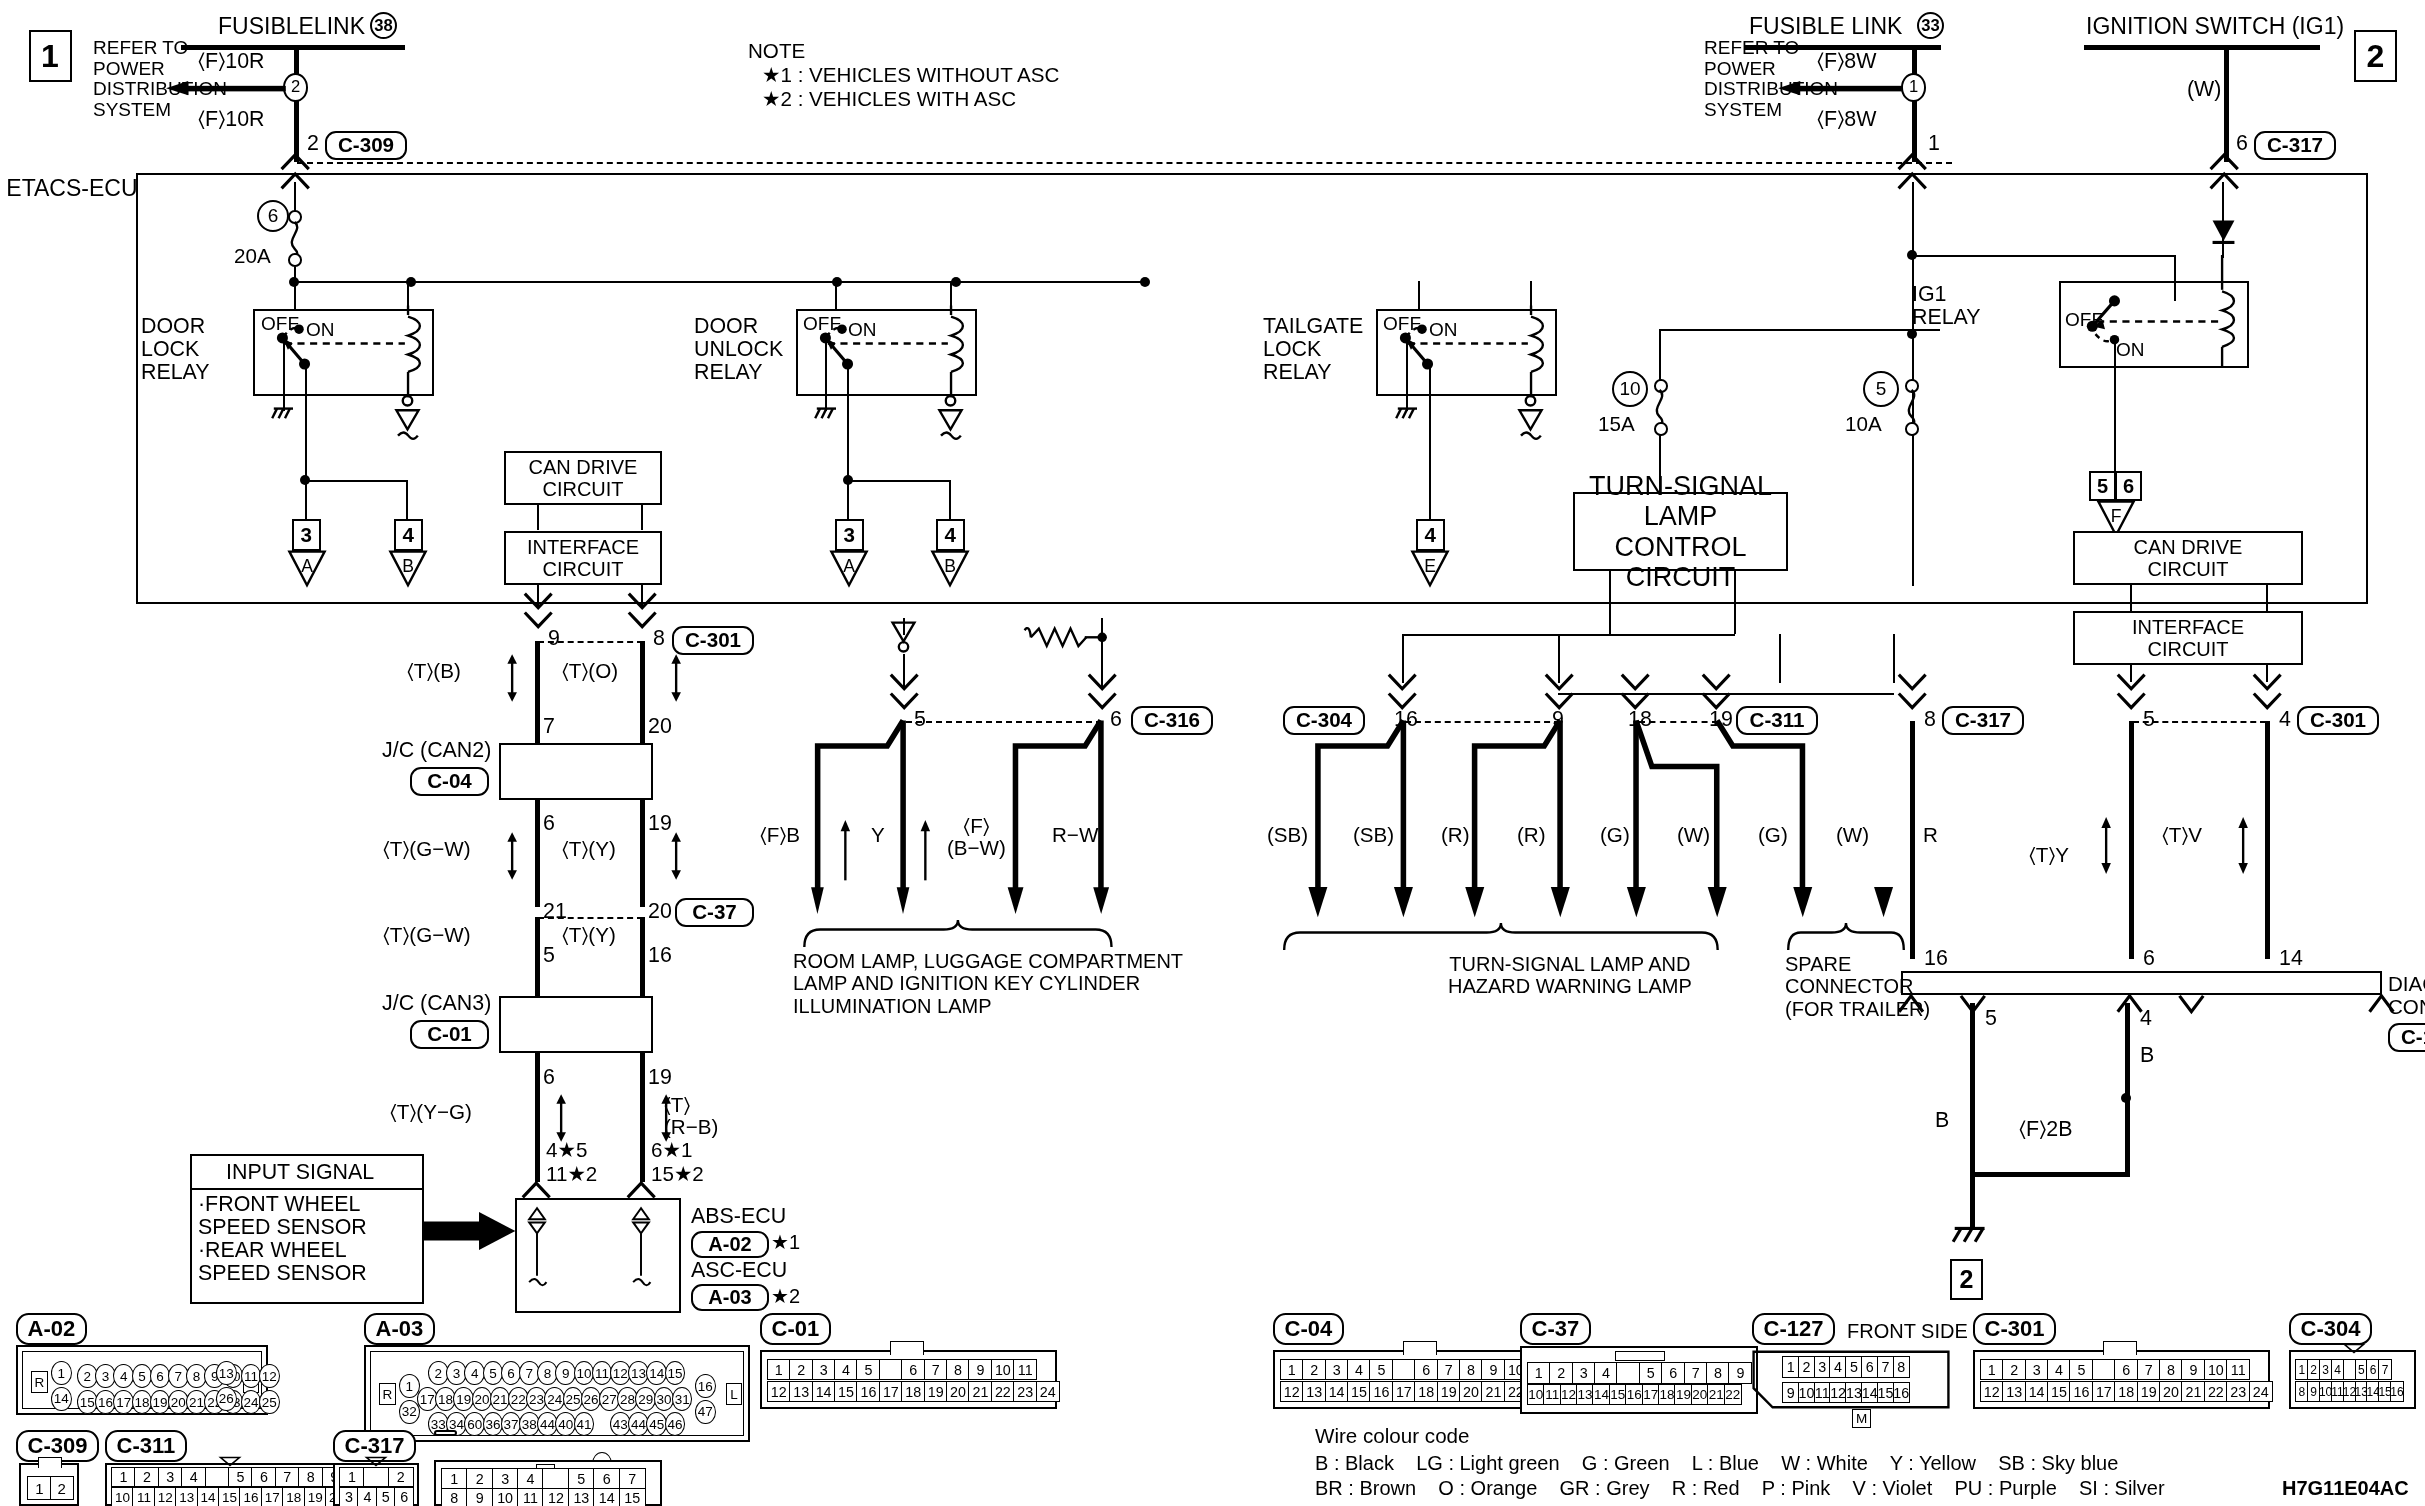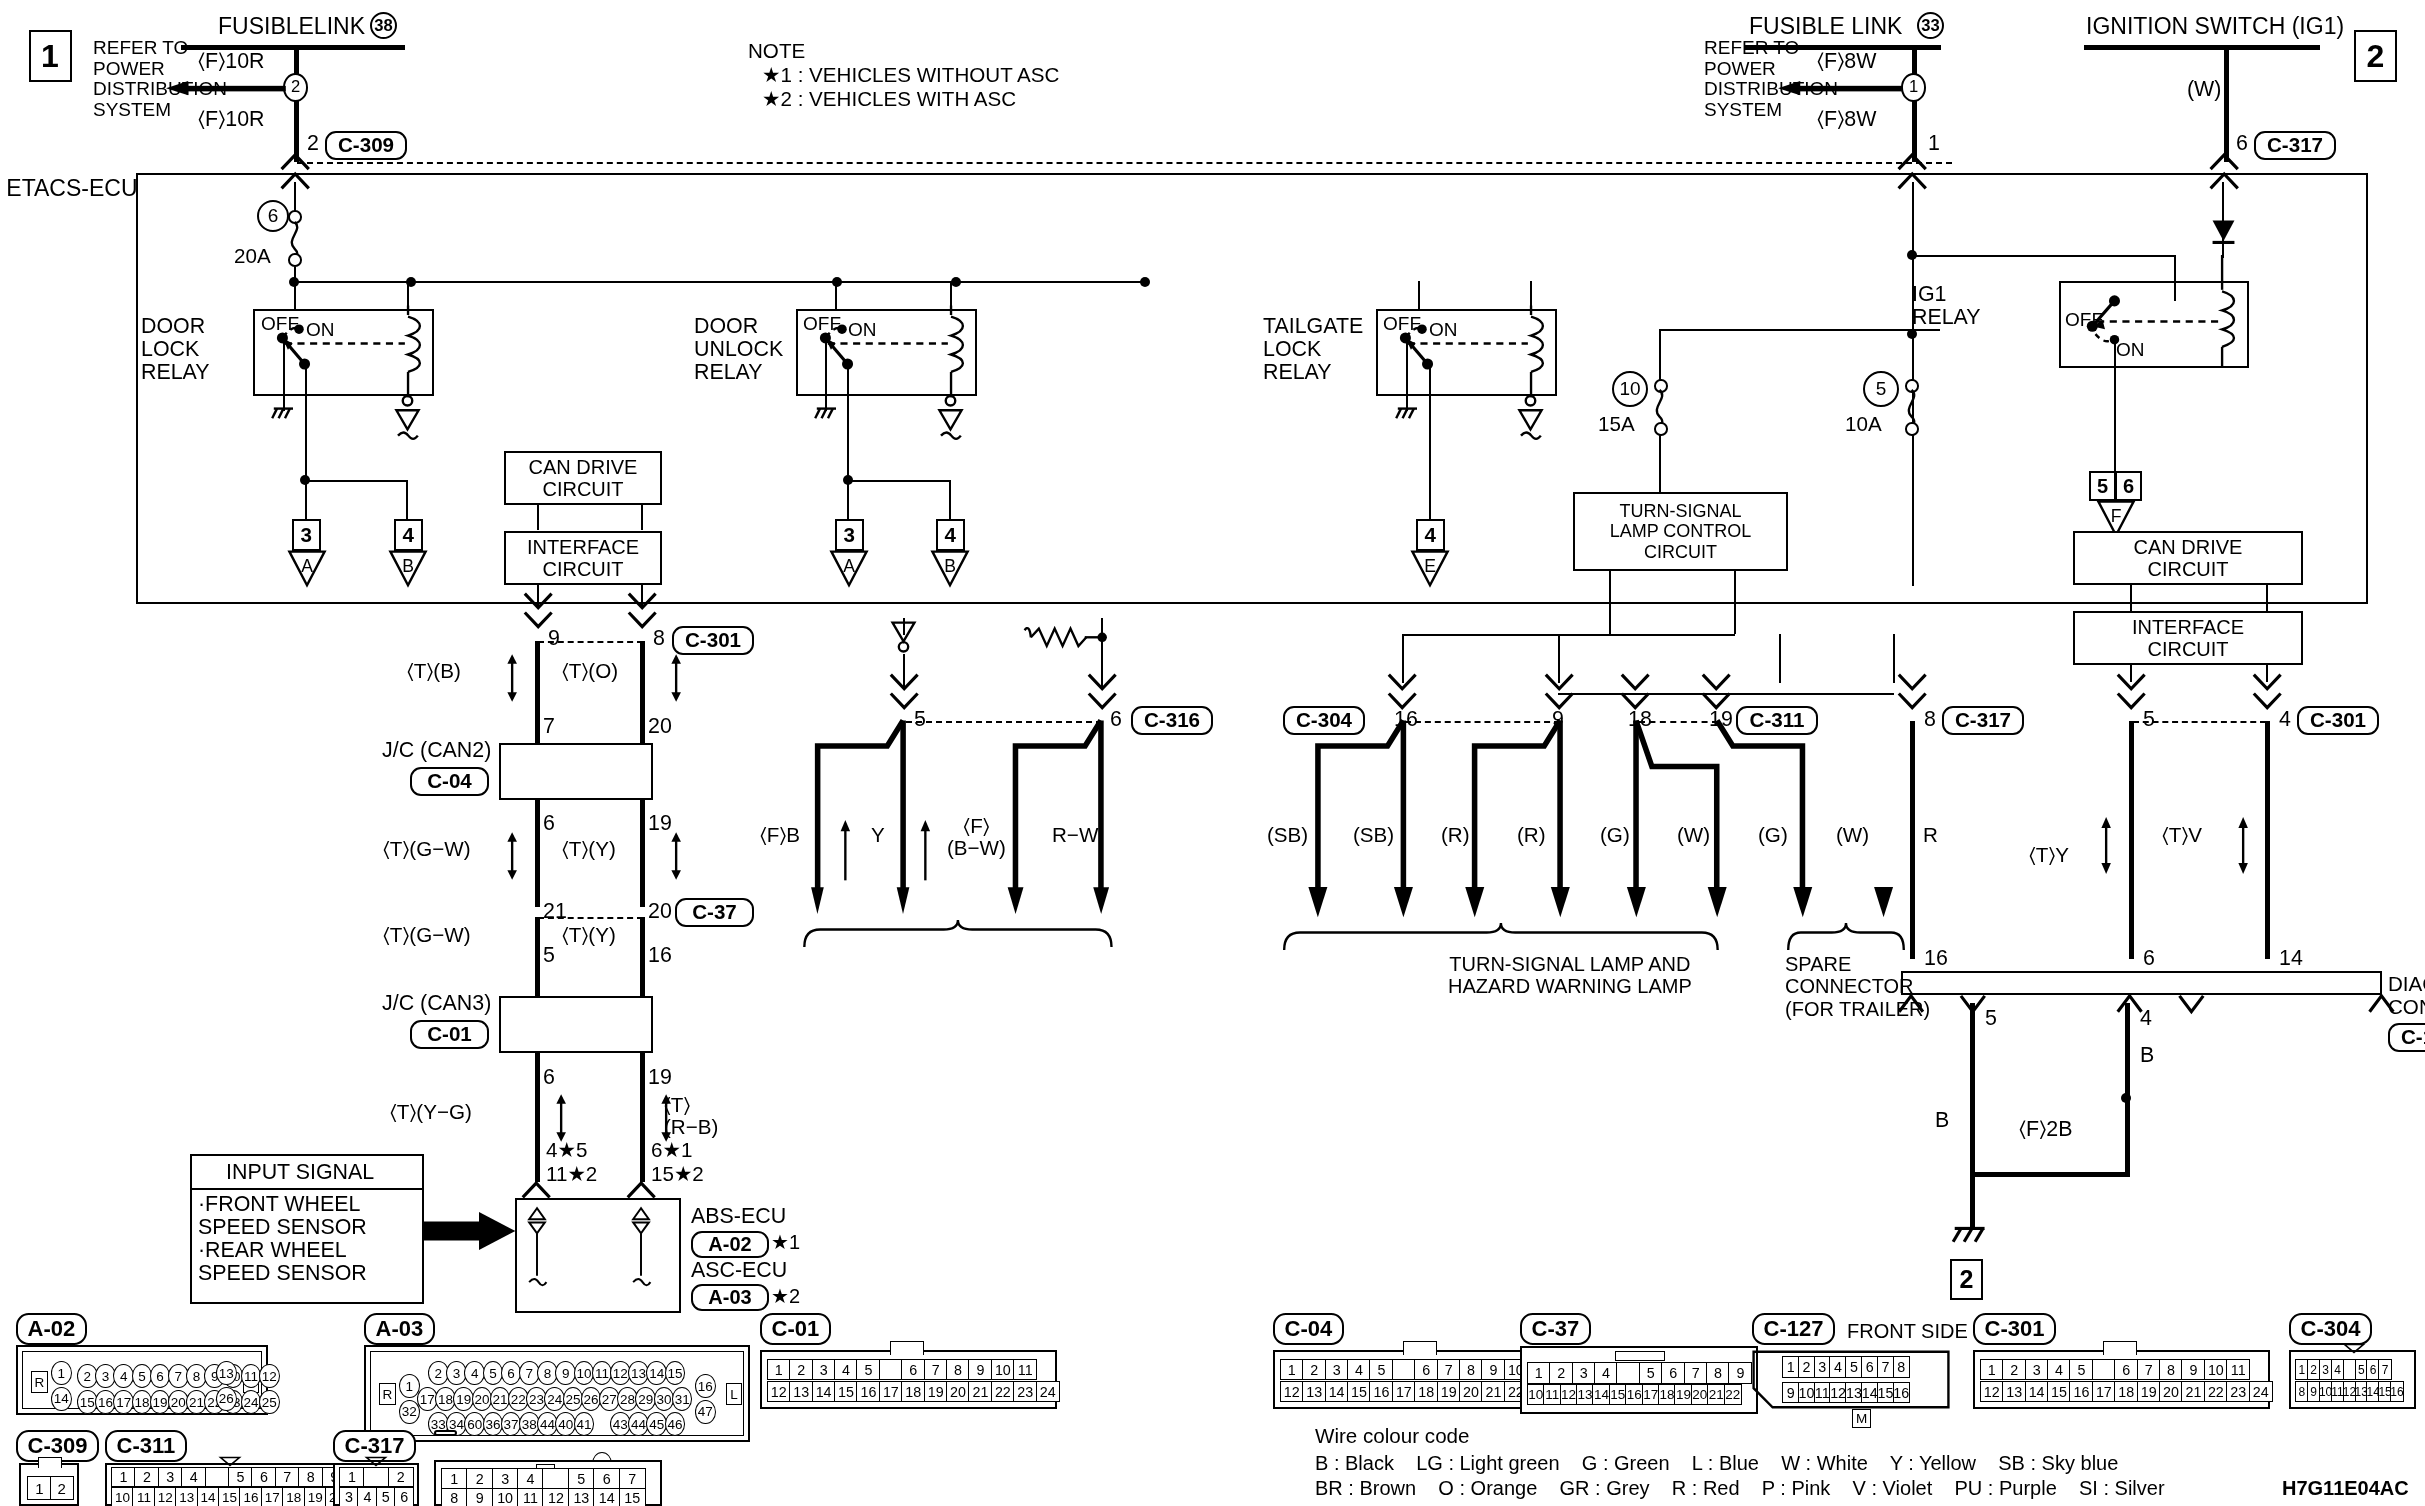--- a/index.html
+++ b/index.html
@@ -488,22 +488,25 @@
     </svg>
   <svg style="left:800px;top:887px;width:317px;height:32px;" viewBox="0 0 400 40" width="317" height="32">
     <polygon points="14,0 30,0 22,34" fill="#000"></polygon>
     <polygon points="122,0 138,0 130,34" fill="#000"></polygon>
     <polygon points="262,0 282,0 272,34" fill="#000"></polygon>
     <polygon points="370,0 390,0 380,34" fill="#000"></polygon>
   </svg>
   <svg style="left:801px;top:920px;width:317px;height:28.5px;" viewBox="0 0 400 36" width="317" height="28.5">
       <path d="M4,34 q0,-22 20,-22 h156 q18,0 18,-12 q0,12 18,12 h156 q20,0 20,22" fill="none" stroke="#000" stroke-width="3"></path>
     </svg>
-
-  <div class="boxc" style="left:1573px;top:492px;width:215px;height:79px;font-size:18px;">
+  <div class="t" style="left:793px;top:950px;font-size:20px;line-height:1.12;"><span style="white-space:pre-line;">ROOM LAMP, LUGGAGE COMPARTMENT
+LAMP AND IGNITION KEY CYLINDER
+ILLUMINATION LAMP</span></div>
+
+  <div class="boxc" style="left:1573px;top:492px;width:215px;height:79px;font-size:27px;">
       <span style="white-space:pre-line;">TURN-SIGNAL
 LAMP CONTROL
 CIRCUIT</span>
     </div>
   <div class="ln v" style="left:1659px;top:428px;height:64px;"></div>
   <div class="ln v" style="left:1659px;top:329px;height:51px;"></div>
   <div class="circ" style="left:1612px;top:371px;width:36px;height:36px;font-size:19px;">
       <span>10</span>
     </div>
   <div class="oc" style="left:1654px;top:379px;"></div>

